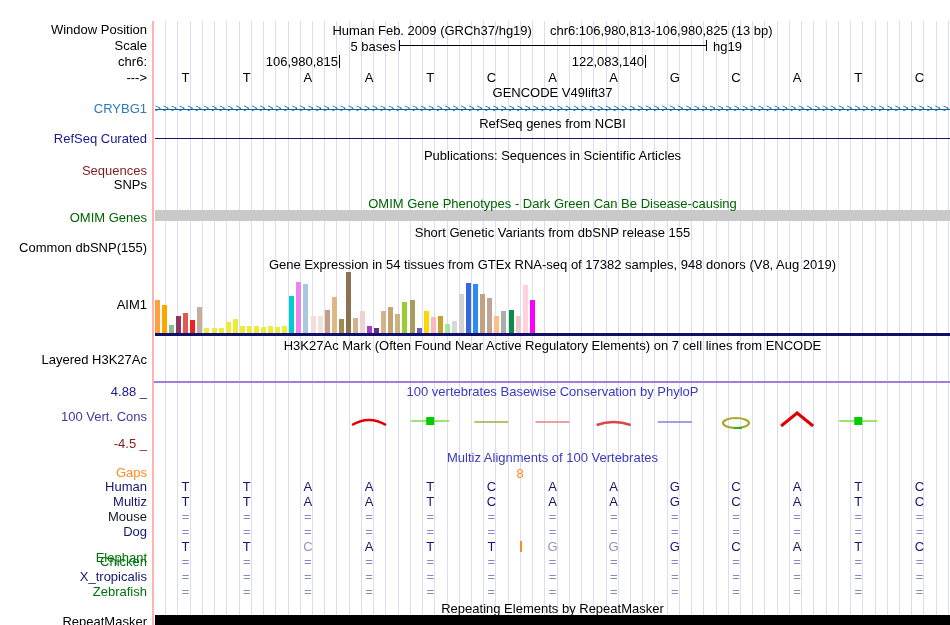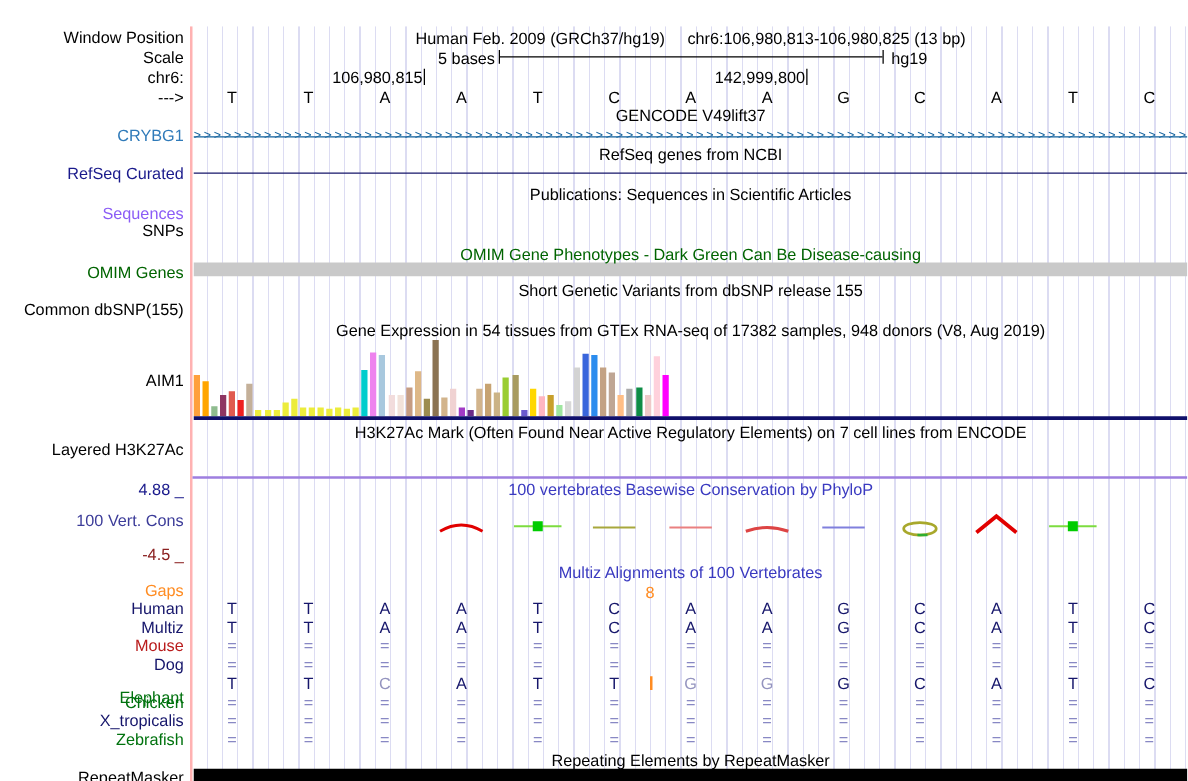--- a/index.html
+++ b/index.html
@@ -54,54 +54,54 @@
   <div id="gridlines"></div>
   <div id="window-edge-line"></div>
 
   <div id="gutter">
       <div class="gutter-label" style="top: 2px; color: rgb(0, 0, 0);">Window Position</div>
       <div class="gutter-label" style="top: 18px; color: rgb(0, 0, 0);">Scale</div>
       <div class="gutter-label" style="top: 34px; color: rgb(0, 0, 0);">chr6:</div>
       <div class="gutter-label" style="top: 50px; color: rgb(0, 0, 0);">---&gt;</div>
       <div class="gutter-label" style="top: 81px; color: rgb(47, 122, 185);">CRYBG1</div>
       <div class="gutter-label" style="top: 111px; color: rgb(26, 26, 140);">RefSeq Curated</div>
-      <div class="gutter-label" style="top: 143px; color: #8b5cf6; text-align: right;">Sequences</div>
+      <div class="gutter-label" style="top: 143px; color: #7f1d1d; text-align: right;">Sequences</div>
       <div class="gutter-label" style="top: 157px; color: rgb(0, 0, 0);">SNPs</div>
       <div class="gutter-label" style="top: 190px; color: rgb(0, 100, 0);">OMIM Genes</div>
       <div class="gutter-label" style="top: 220px; color: rgb(0, 0, 0);">Common dbSNP(155)</div>
       <div class="gutter-label" style="top: 277px; color: rgb(0, 0, 0);">AIM1</div>
       <div class="gutter-label" style="top: 332px; color: rgb(0, 0, 0); padding-left: 32px;">Layered H3K27Ac</div>
       <div class="gutter-label" style="top: 364px; color: rgb(26, 26, 140);">4.88 _</div>
       <div class="gutter-label" style="top: 389px; color: rgb(60, 60, 153);">100 Vert. Cons</div>
       <div class="gutter-label" style="top: 416px; color: rgb(139, 32, 32);">-4.5 _</div>
       <div class="gutter-label" style="top: 445px; color: rgb(255, 140, 34);">Gaps</div>
       <div class="gutter-label" style="top: 459px; color: rgb(22, 22, 107);">Human</div>
       <div class="gutter-label" style="top: 474px; color: rgb(22, 22, 107);">Multiz</div>
-      <div class="gutter-label" style="top: 489px; color: #b91c1c;">Mouse</div>
+      <div class="gutter-label" style="top: 489px; color: #0f172a;">Mouse</div>
       <div class="gutter-label" style="top: 504px; color: rgb(22, 22, 107);">Dog</div>
       <div class="gutter-label" style="top: 530px; color: rgb(0, 114, 14);">Elephant</div>
       <div class="gutter-label" style="top: 534px; color: rgb(0, 114, 14);">Chicken</div>
       <div class="gutter-label" style="top: 549px; color: rgb(22, 22, 107);">X_tropicalis</div>
       <div class="gutter-label" style="top: 564px; color: rgb(0, 114, 14);">Zebrafish</div>
       <div class="gutter-label" style="top: 594px; color: rgb(0, 0, 0);">RepeatMasker</div>
     </div>
 
   <div id="assembly-line">
     <span>Human Feb. 2009 (GRCh37/hg19)</span><span>chr6:106,980,813-106,980,825 (13 bp)</span>
   </div>
 
   <div id="scale-value">5 bases</div>
   <div id="scale-bar">
       <div class="mid"></div>
     </div>
   <div id="scale-genome">hg19</div>
 
   <div id="coord-labels">
       <div class="coord-label" style="left: 228px; width: 110px;">106,980,815</div>
-      <div class="coord-label" style="left: 534px; width: 110px;">142,999,800</div>
+      <div class="coord-label" style="left: 534px; width: 110px;">122,083,140</div>
     </div>
 
   <div id="sequence-row" class="base-row">
       <div class="cell">T</div>
       <div class="cell">T</div>
       <div class="cell">A</div>
       <div class="cell">A</div>
       <div class="cell">T</div>
       <div class="cell">C</div>
       <div class="cell">A</div>

